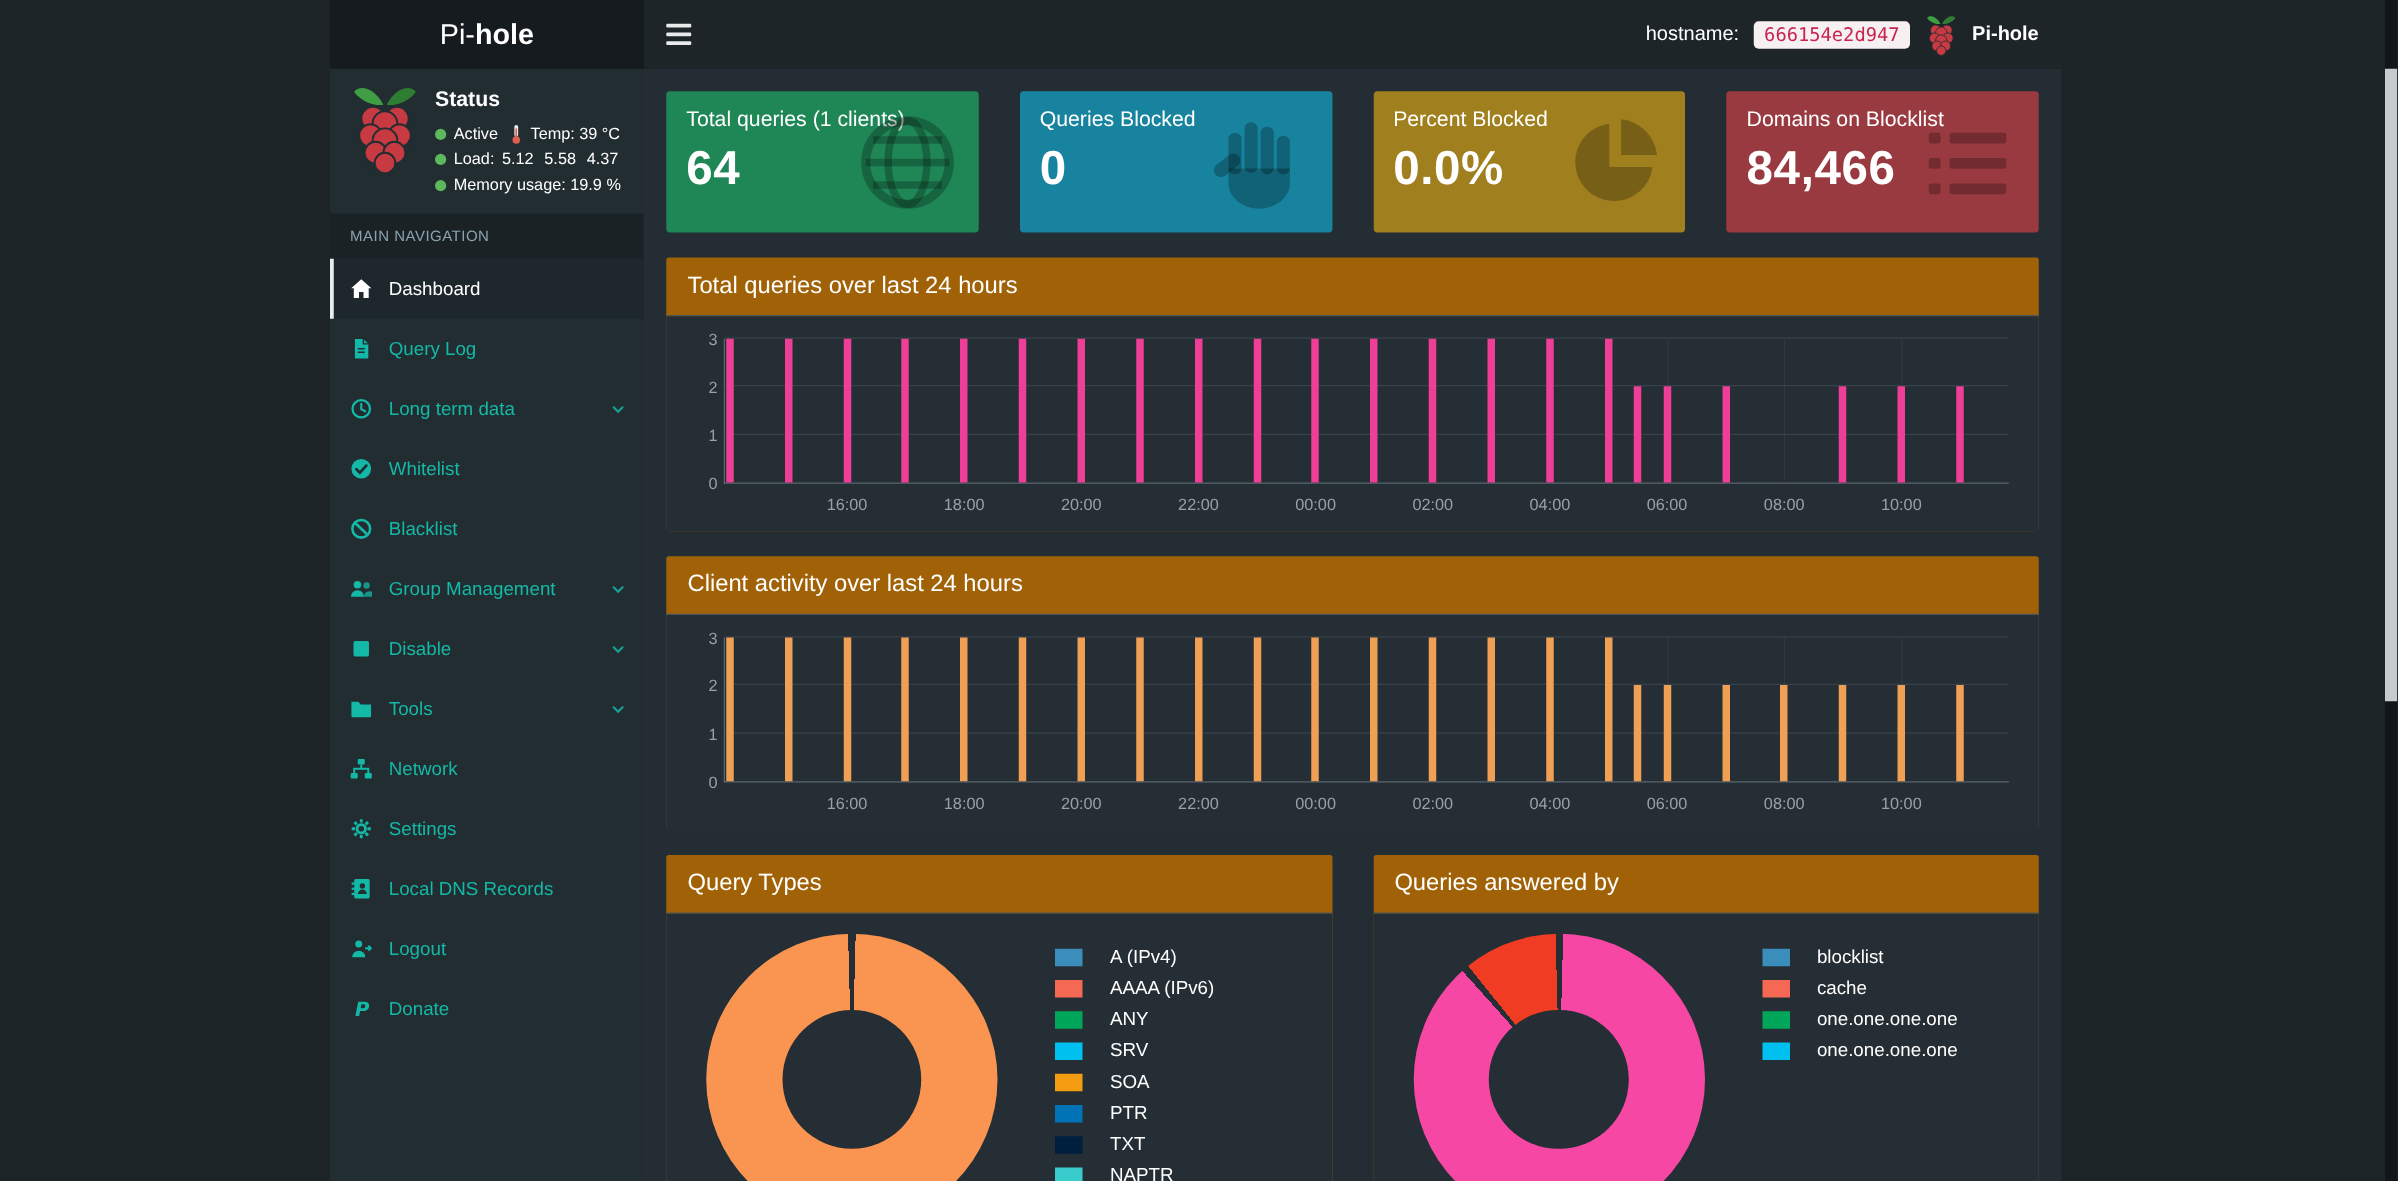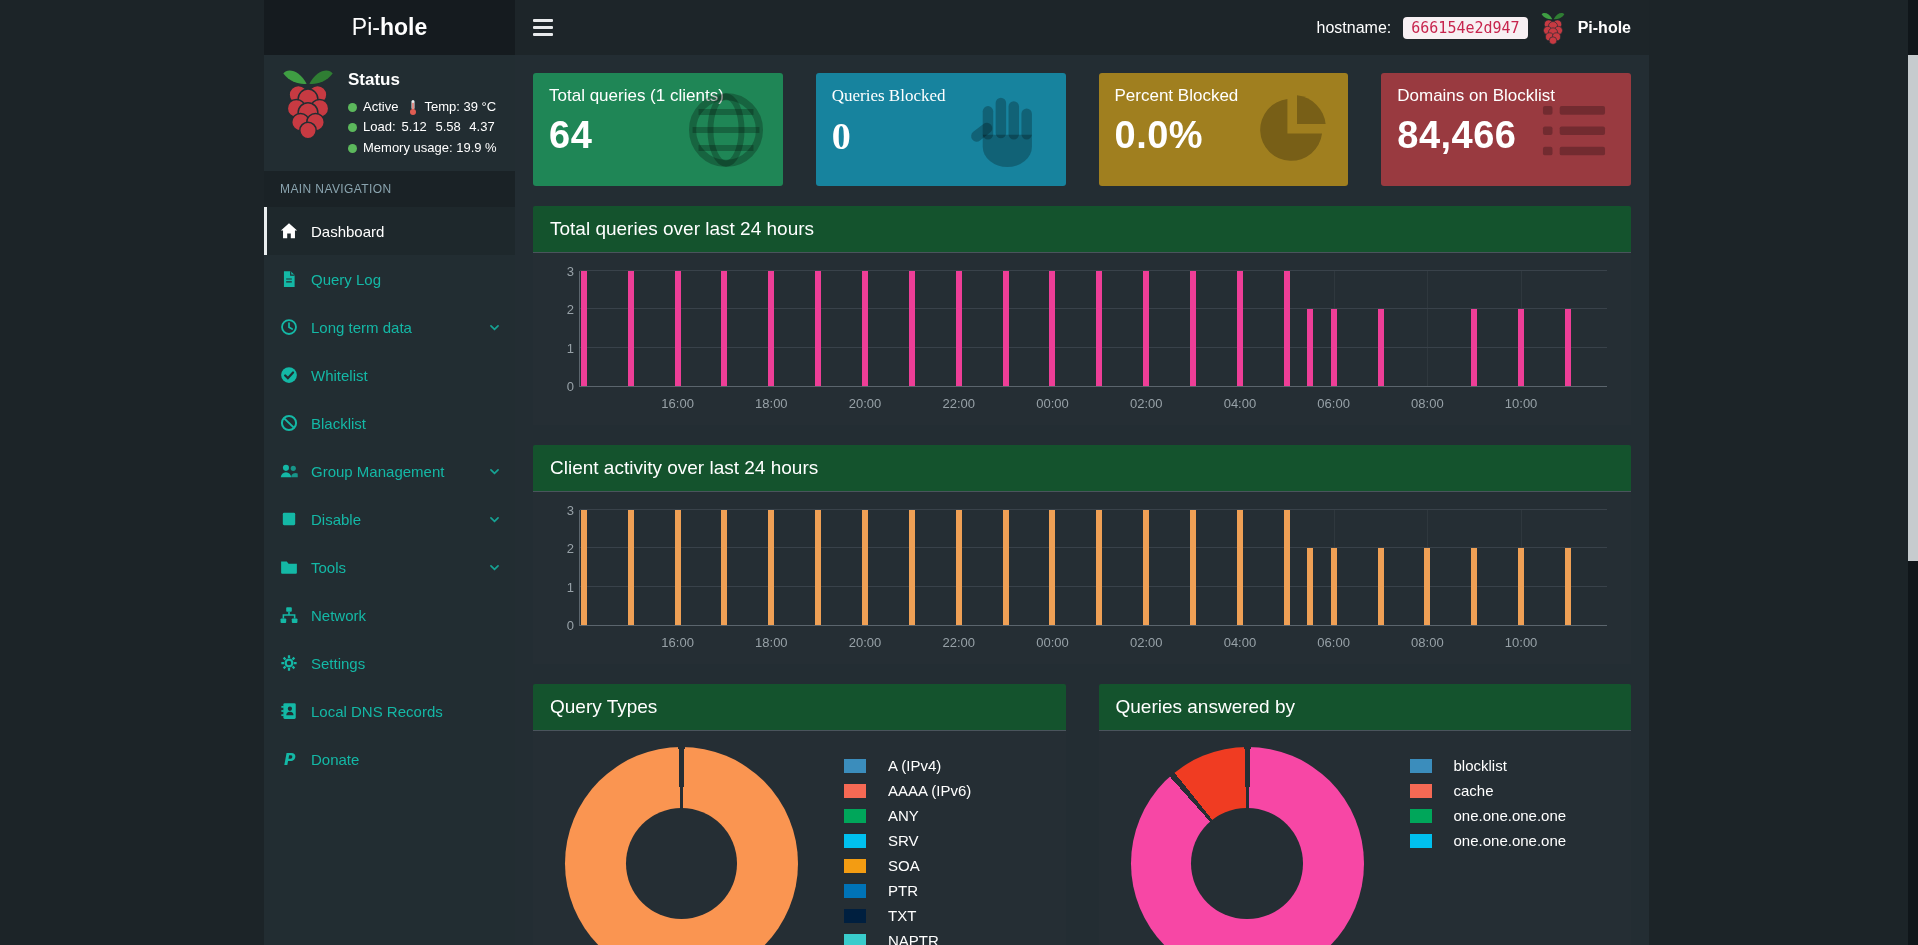--- a/index.html
+++ b/index.html
@@ -37,21 +37,21 @@
   .nav-item .chev{margin-left:auto;width:15px;height:15px;flex:none;opacity:.85;}
 
   
   .content{position:absolute;top:55px;left:251px;right:0;bottom:0;background:#232d33;padding:18px;overflow:hidden;box-sizing:border-box;}
   .cards-row{display:flex;gap:33px;margin-bottom:20px;}
   .small-box{flex:1;height:113px;border-radius:3px;position:relative;color:#fff;padding:13px 16px;box-sizing:border-box;overflow:hidden;}
   .small-box p{font-size:17px;margin:0;}
   .small-box h3{font-size:38px;margin:8px 0 0;font-weight:bold;letter-spacing:.5px;}
   .small-box .icon{position:absolute;right:14px;top:14px;width:86px;height:86px;color:rgba(0,0,0,0.25);}
 
-  .panel{background:#14532d;margin-bottom:20px;border-radius:2px;}
+  .panel{background:#a16207;margin-bottom:20px;border-radius:2px;}
   .panel-header{padding:12px 17px;font-size:19px;color:#fff;border-bottom:1px solid #4a545c;}
   .panel-body{background:#252e34;padding:12px 14px 8px;}
 
   .barchart{position:relative;height:152px;}
   .plot{position:absolute;left:32px;right:10px;top:6px;bottom:30px;border-left:1px solid #5b656d;border-bottom:1px solid #5b656d;}
   .gridline{position:absolute;left:0;right:0;height:1px;background:#39424a;}
   .vline{position:absolute;top:0;bottom:0;width:1px;background:#2f383e;}
   .bar{position:absolute;bottom:0;width:6px;transform:translateX(-50%);}
   .ytick{position:absolute;left:-30px;width:24px;text-align:right;font-size:13px;color:#97a1a7;}
   .xtick{position:absolute;bottom:-25px;transform:translateX(-50%);font-size:13px;color:#97a1a7;white-space:nowrap;}
@@ -330,37 +330,43 @@
             <span>Settings</span>
           </li>
           <li class="nav-item">
             <svg class="mi">
               <use href="#i-address-book" xlink:href="#i-address-book"></use>
             </svg>
             <span>Local DNS Records</span>
           </li>
           <li class="nav-item">
             <svg class="mi">
+              <use href="#i-logout" xlink:href="#i-logout"></use>
+            </svg>
+            <span>Logout</span>
+          </li>
+          <li class="nav-item">
+            <svg class="mi">
               <use href="#i-paypal" xlink:href="#i-paypal"></use>
             </svg>
             <span>Donate</span>
           </li>
         </ul>
     </aside>
 
     <section class="content">
       <div class="cards-row">
           <div class="small-box" style="background: rgb(31, 134, 86);">
             <p>Total queries (1 clients)</p>
             <h3>64</h3>
             <svg class="icon">
               <use href="#i-globe" xlink:href="#i-globe"></use>
             </svg>
           </div>
-          <div class="small-box" style="background: rgb(23, 131, 158); font-family: Liberation Serif, serif;">
+          <div class="small-box" style="background: rgb(23, 131, 158);">
             <p>Queries Blocked</p>
             <h3>0</h3>
             <svg class="icon">
               <use href="#i-hand" xlink:href="#i-hand"></use>
             </svg>
           </div>
           <div class="small-box" style="background: rgb(160, 127, 31);">
             <p>Percent Blocked</p>
             <h3>0.0%</h3>
             <svg class="icon">

